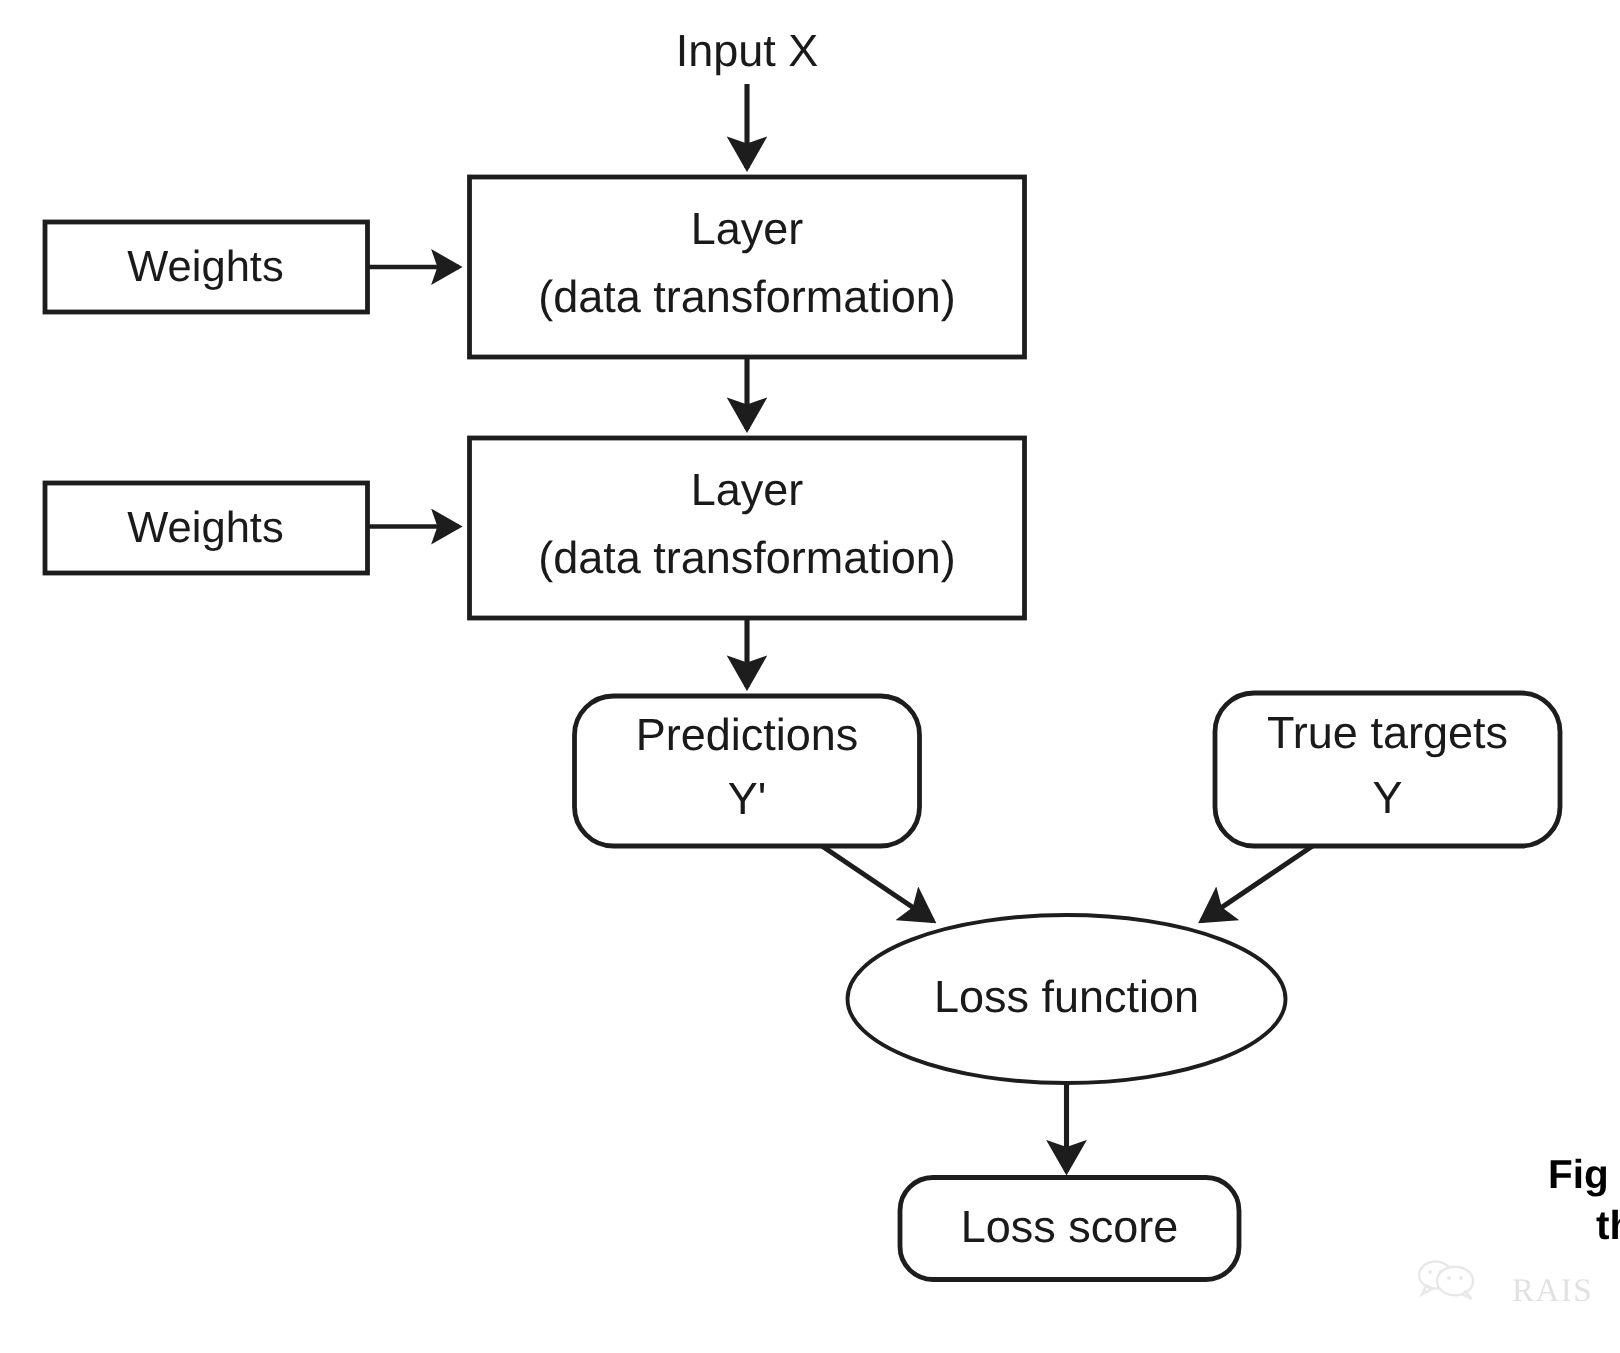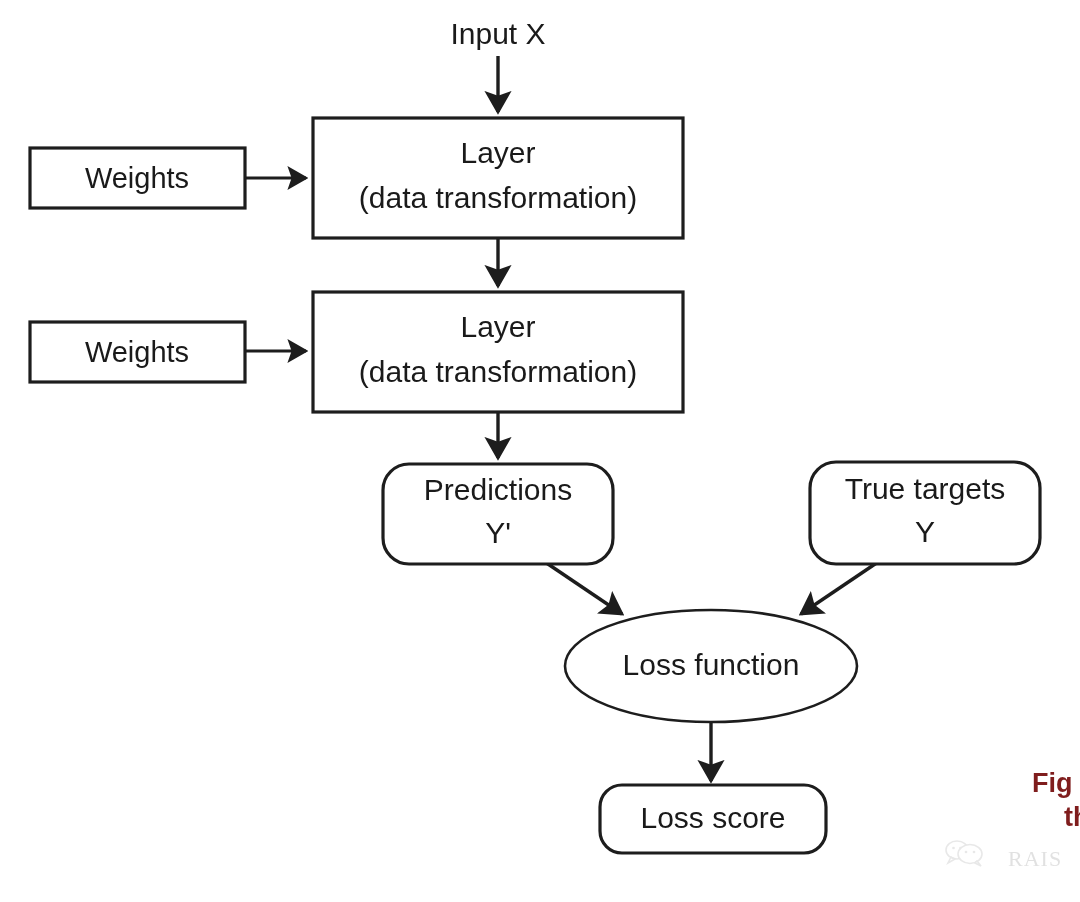--- a/index.html
+++ b/index.html
@@ -47,21 +47,21 @@
   .conn-thin {
     stroke: #1d1d1d;
     stroke-width: 3.0;
     fill: none;
   }
   .caption-text {
     position: absolute;
     font-family: "Liberation Sans", sans-serif;
     font-weight: bold;
     font-size: 27px;
-    color: #7f1d1d;
+    color: #000000;
     white-space: nowrap;
     letter-spacing: 0px;
   }
   #caption-line1 { left: 1032px; top: 768px; }
   #caption-line2 { left: 1026px; top: 802px; margin-left: 38px; }
   #watermark {
     position: absolute;
     left: 944px;
     top: 838px;
     display: flex;

